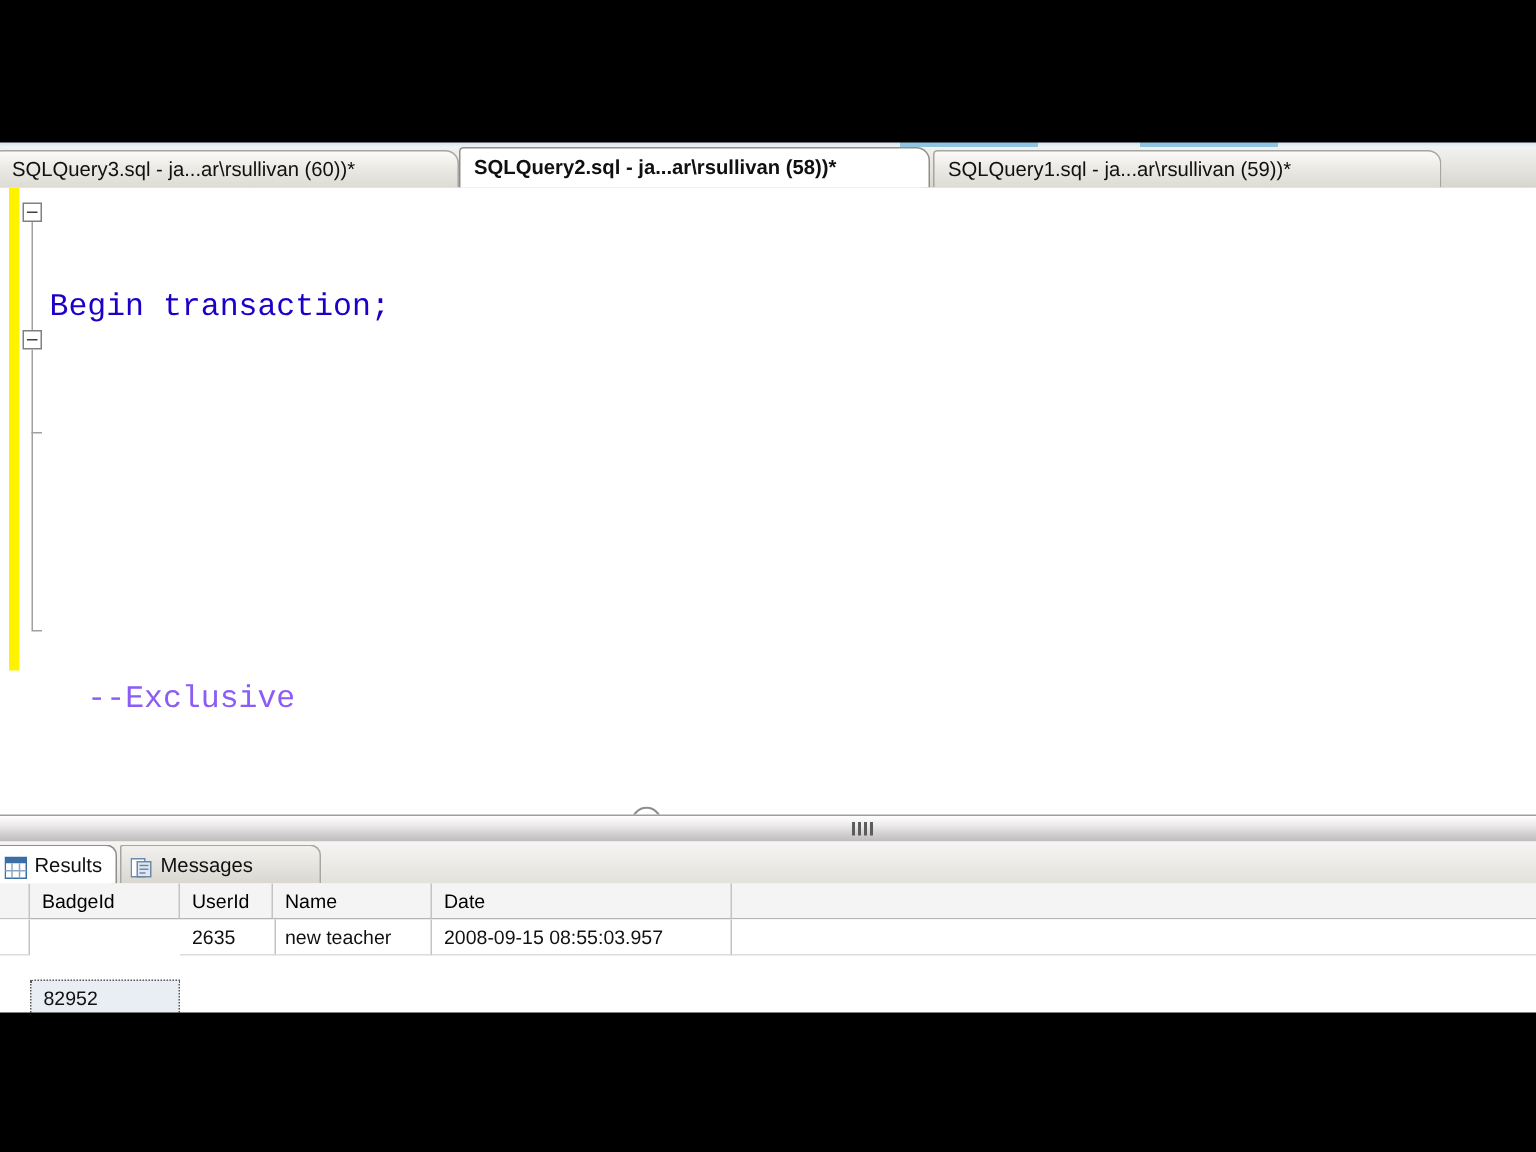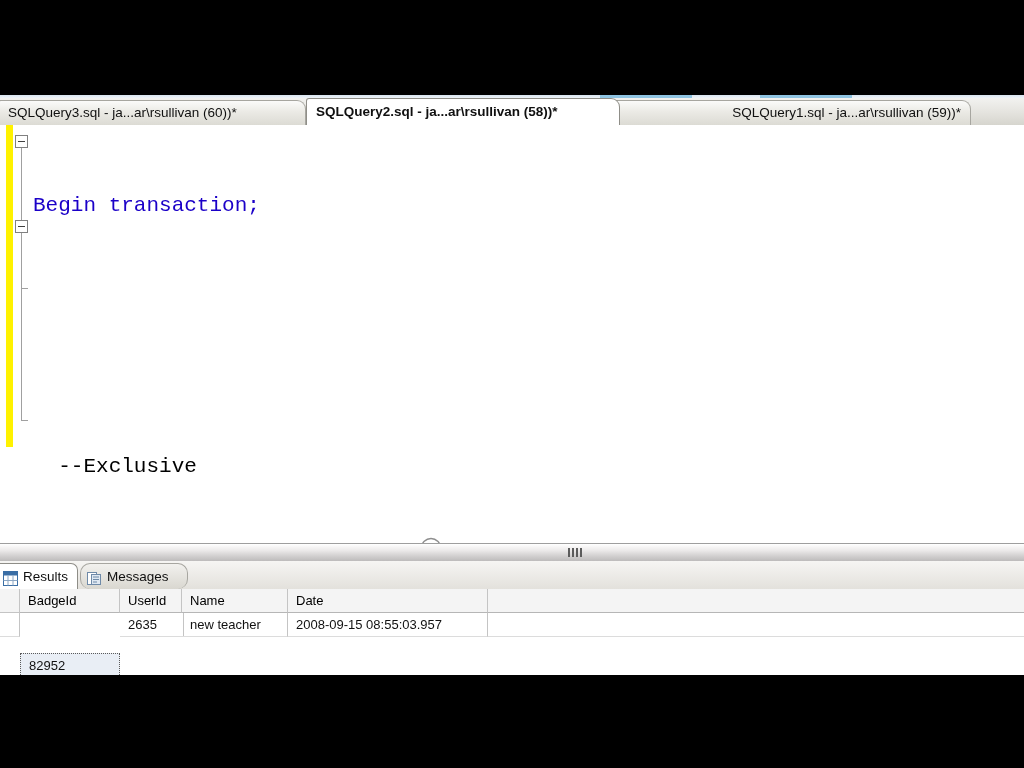--- a/index.html
+++ b/index.html
@@ -84,21 +84,21 @@
     background: #ffffff;
     font-weight: bold;
     border-color: #8f8e88;
     z-index: 3;
     top: 0px;
     height: 27px;
     line-height: 26px;
   }
   #tab-0 { left: -2px;  width: 308px; }
   #tab-1 { left: 306px; width: 314px; z-index: 4; }
-  #tab-2 { left: 604px; width: 367px; text-align: right; }
+  #tab-2 { left: 622px; width: 339px; }
 
   
   #editor {
     position: absolute;
     left: 0; top: 32px;
     width: 1024px; height: 418px;
     background: #ffffff;
     overflow: hidden;
   }
 
@@ -152,21 +152,21 @@
     width: 980px;
     font-family: "Liberation Mono", "DejaVu Sans Mono", monospace;
     font-size: 21px;
     line-height: 32.6px;
     white-space: pre;
     color: #000000;
   }
   .code-line { height: 32.6px; }
   .kw   { color: #1b00c8; }          
   .plain{ color: #1a1a1a; }          
-  .cmt  { color: #000000; }
+  .cmt  { color: #8b5cf6; }
 
   
   #cursor-overlay {
     position: absolute;
     left: 420px; top: 412px;
     width: 60px; height: 22px;
     pointer-events: none;
   }
 
   
@@ -222,21 +222,21 @@
     background: linear-gradient(to bottom, #f2f1ee, #d9d7d0);
     cursor: pointer;
     white-space: nowrap;
   }
   .rtab.active {
     background: #ffffff;
     border-color: #8e8d87;
     z-index: 2;
   }
   #rtab-results  { left: -4px; width: 82px; }
-  #rtab-messages { left: 80px; width: 108px; border-radius: 10px; }
+  #rtab-messages { left: 80px; width: 134px; }
 
   .rtab-icon {
     position: absolute;
     left: 6px; top: 5px;
     width: 15px; height: 15px;
   }
 
   
   #grid {
     position: absolute;

